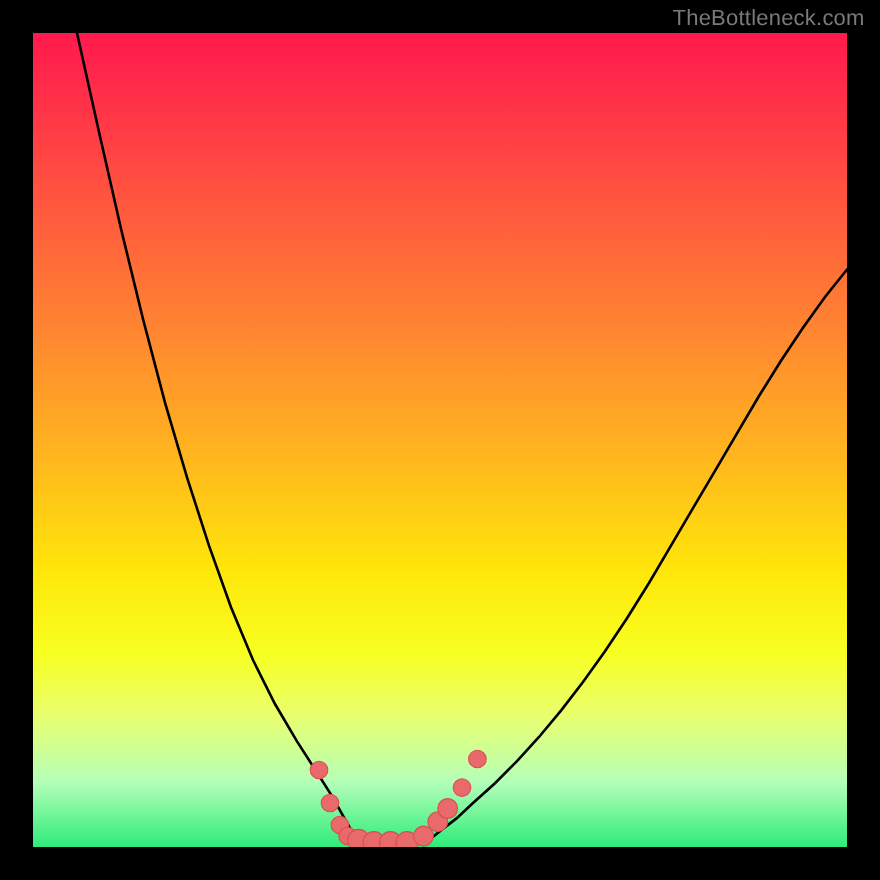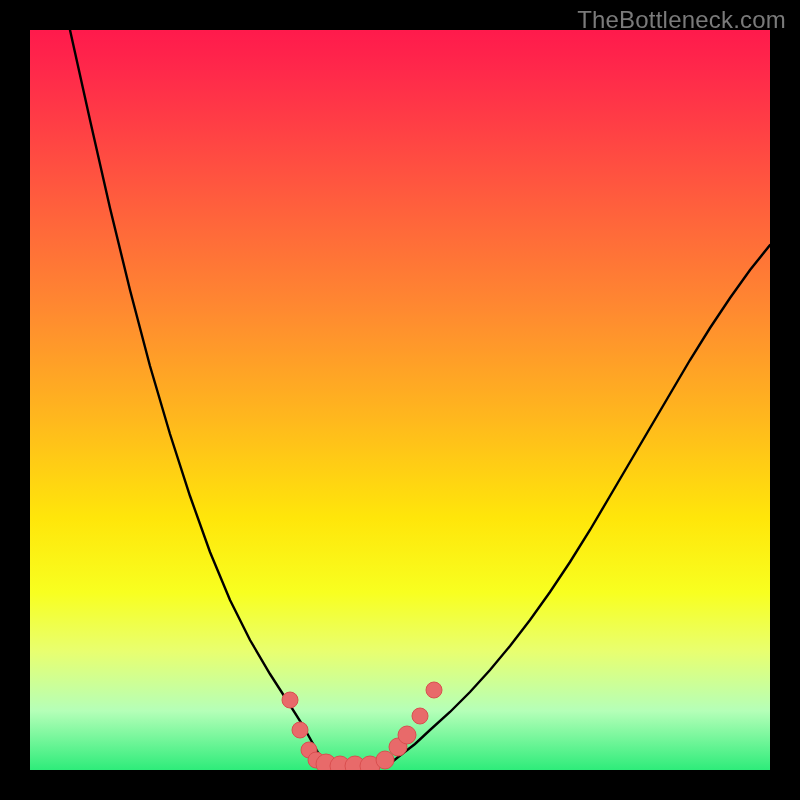--- a/index.html
+++ b/index.html
@@ -32,21 +32,21 @@
       #f8ff20 76%,
       #e8ff70 84%,
       #b5ffb8 92%,
       #2eec7a 100%);
   }
   .watermark {
     position: absolute;
     top: 6px;
     right: 14px;
     color: #7a7a7a;
-    font-size: 24px;
+    font-size: 20px;
     font-weight: 500;
     letter-spacing: 0.2px;
   }
   svg.overlay {
     position: absolute;
     left: 0;
     top: 0;
     width: 740px;
     height: 740px;
     pointer-events: none;

